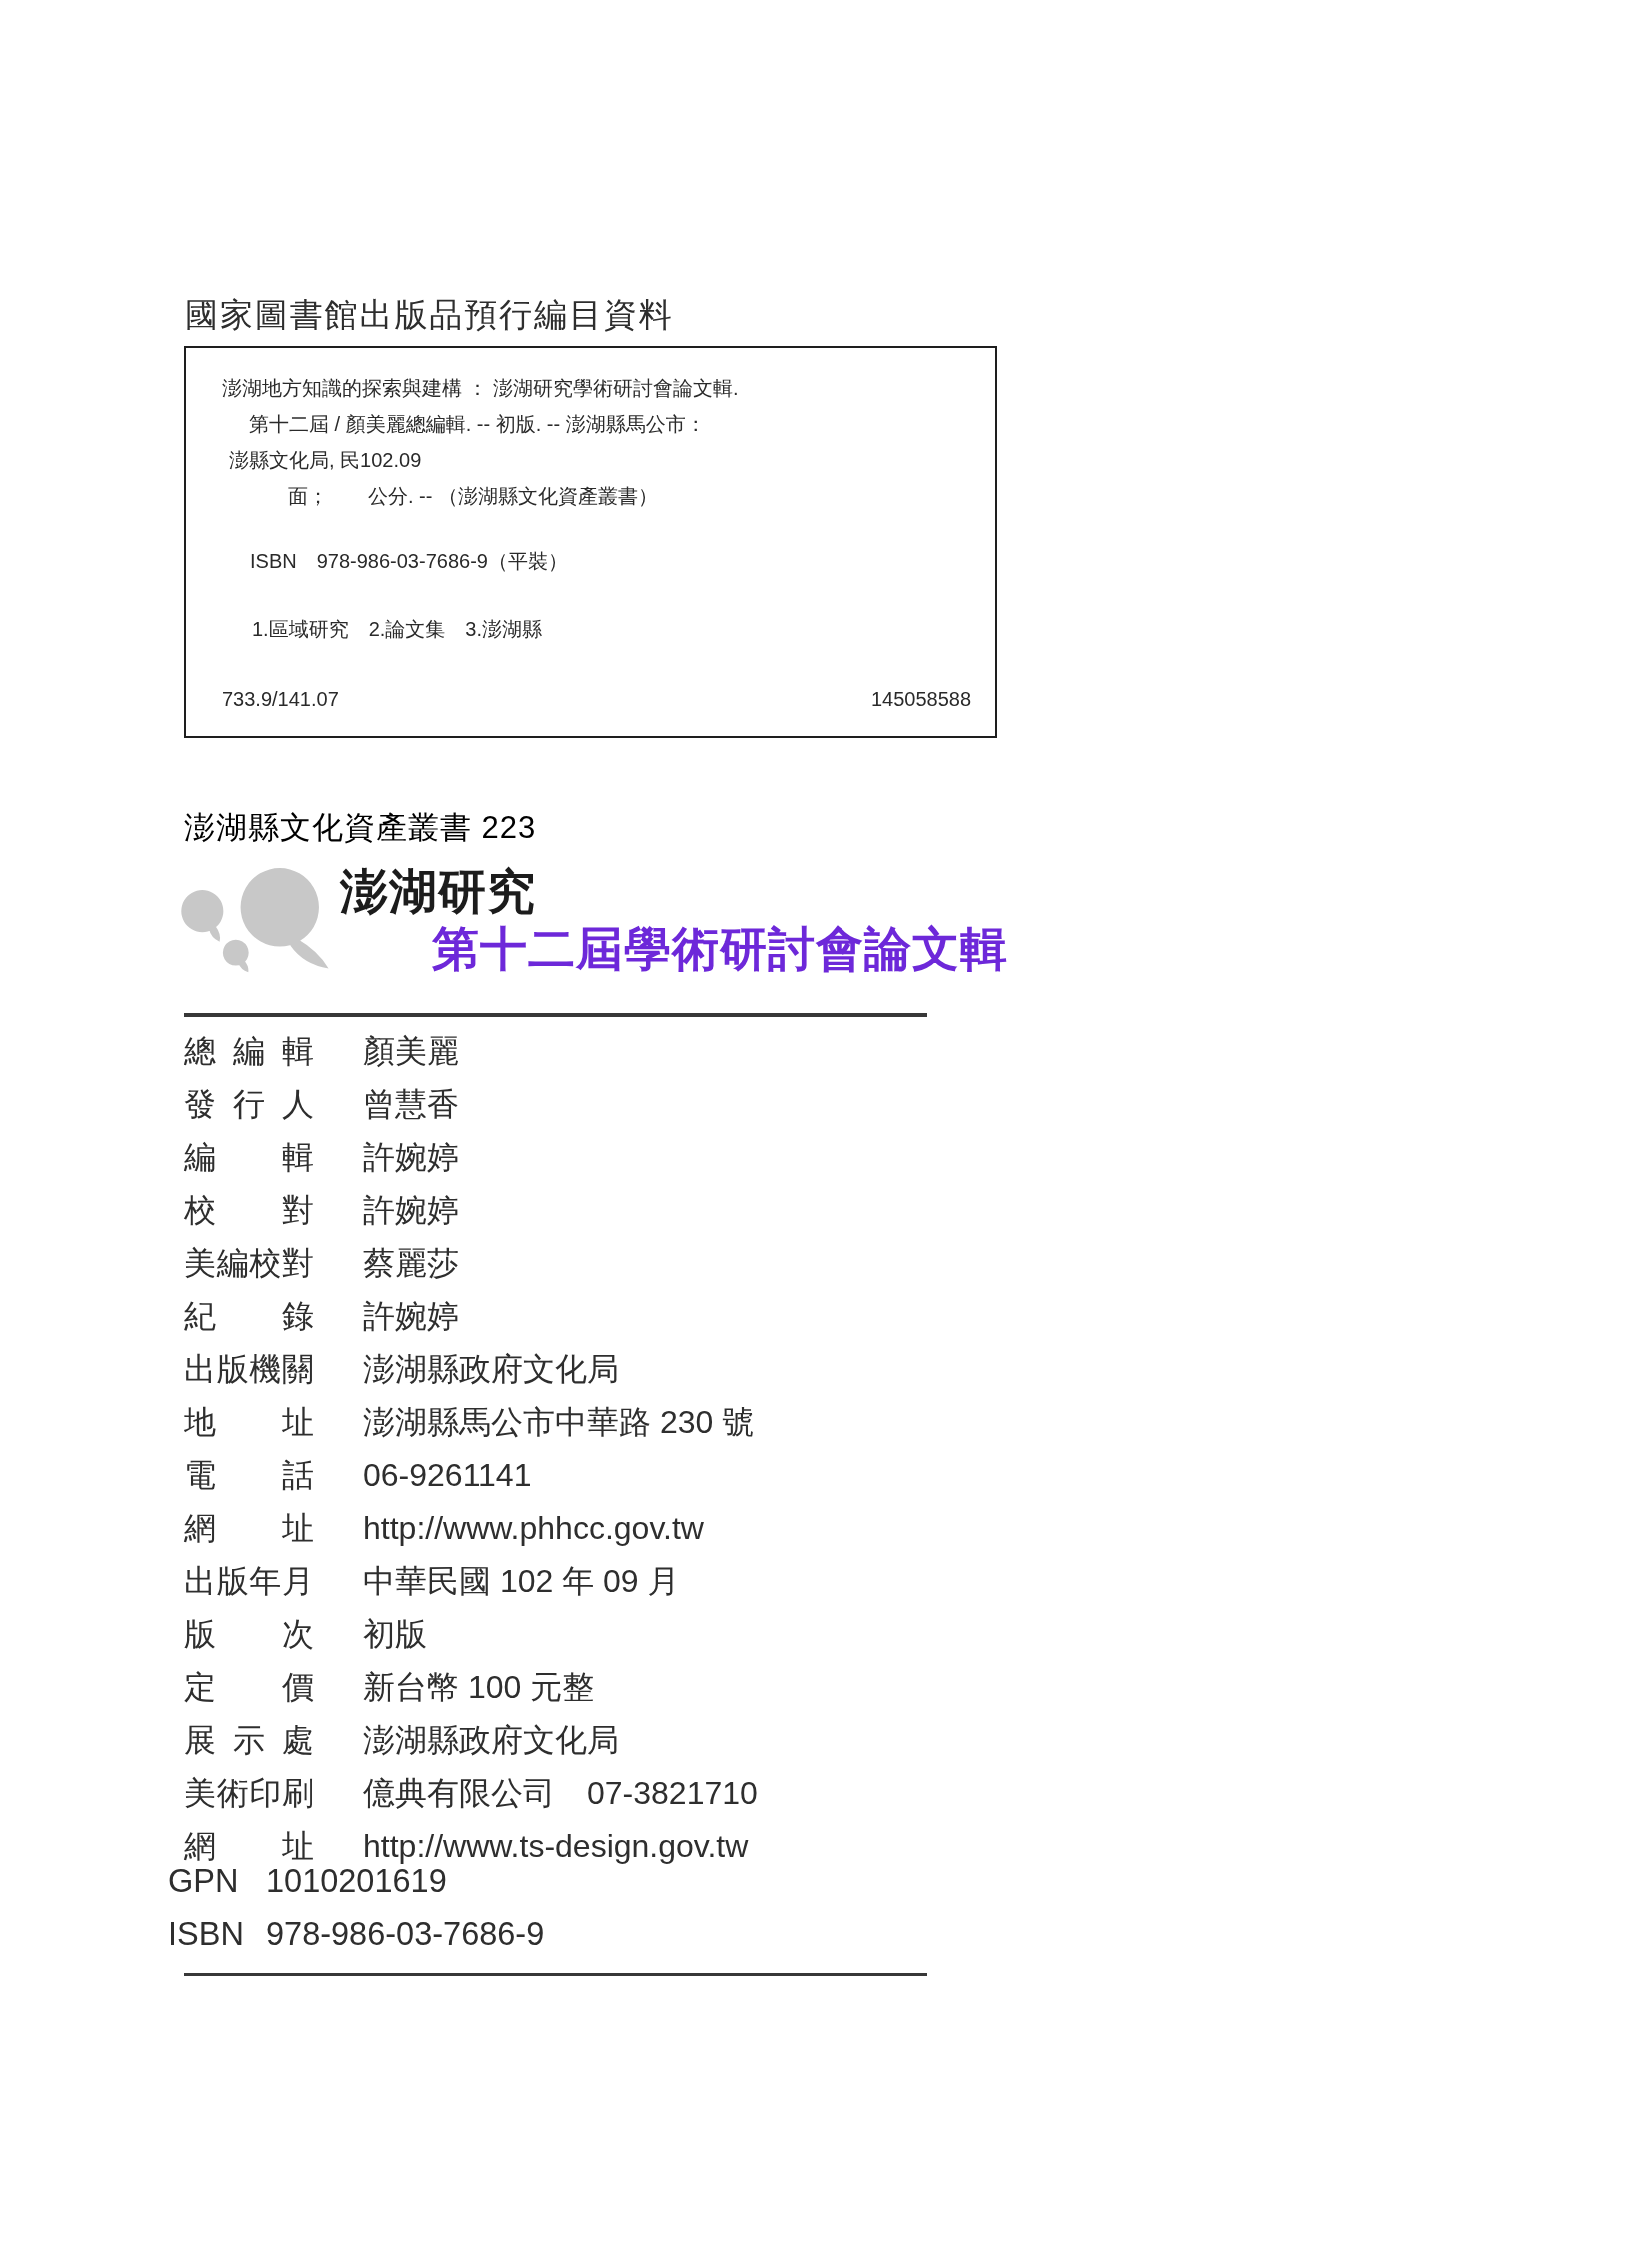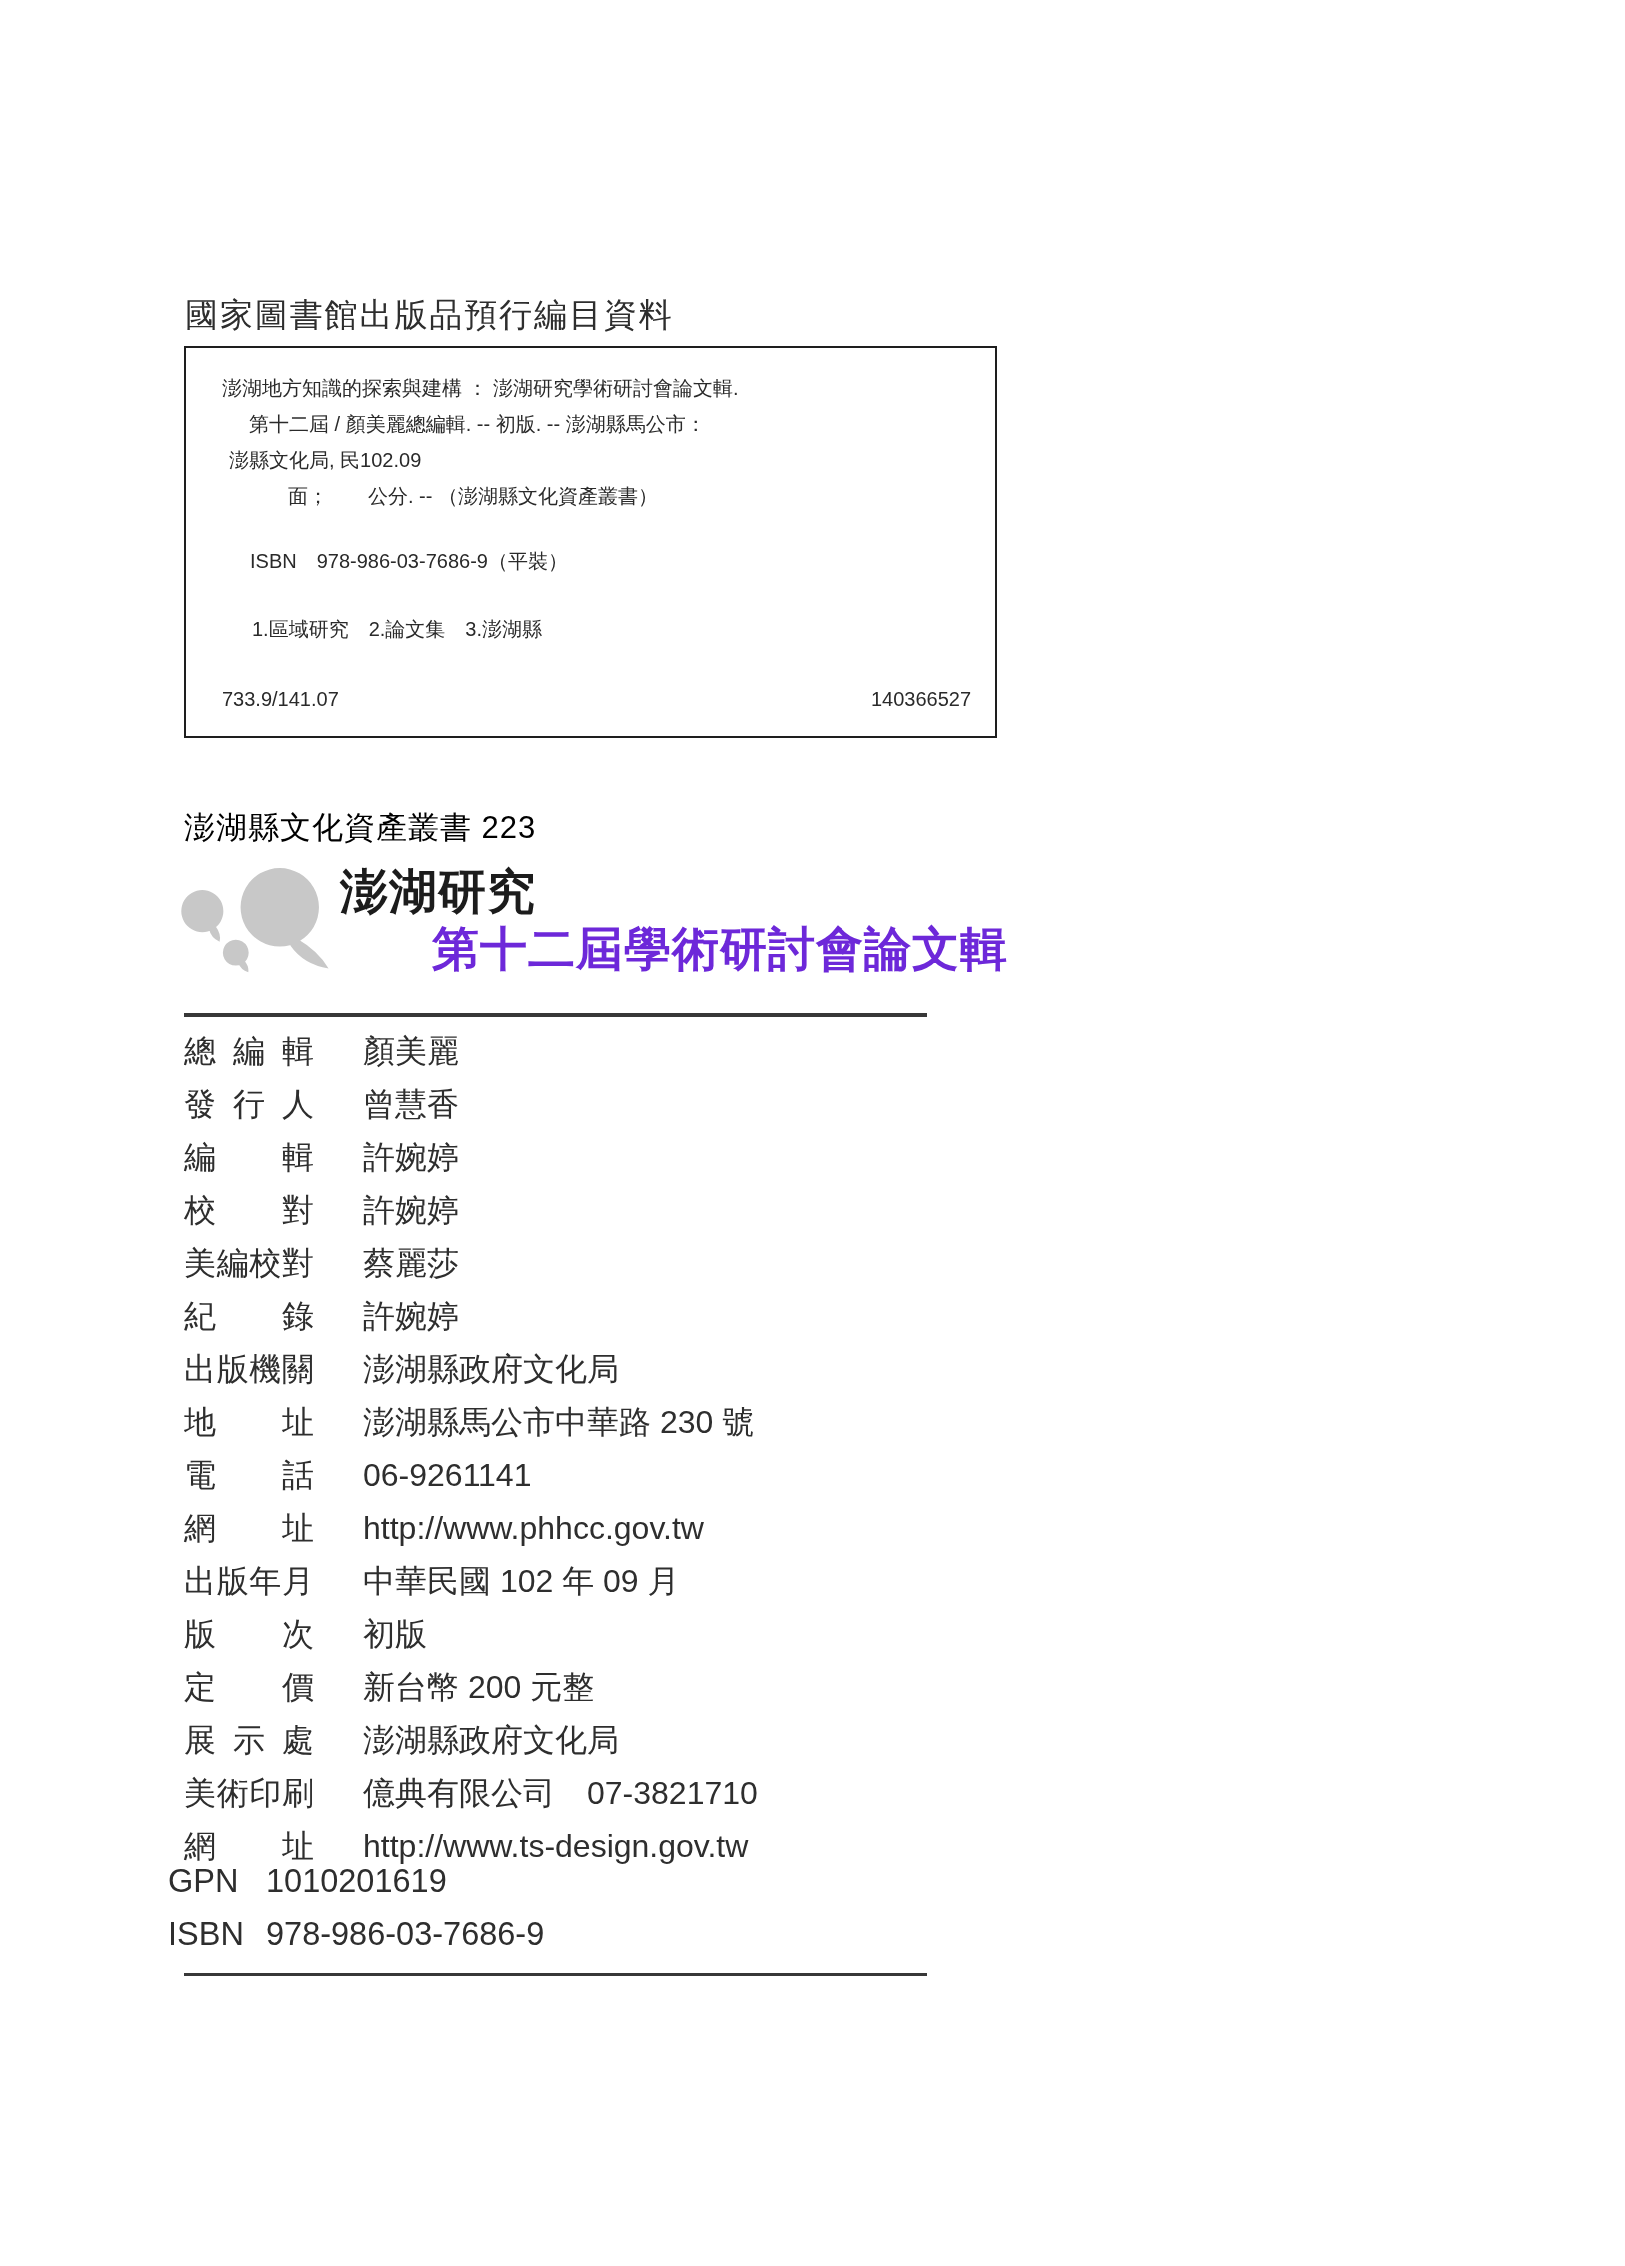--- a/index.html
+++ b/index.html
@@ -87,21 +87,21 @@
 
   <div class="cip-box">
     <div class="cip-l1">澎湖地方知識的探索與建構 ： 澎湖研究學術研討會論文輯.</div>
     <div class="cip-l2">第十二屆 / 顏美麗總編輯. -- 初版. -- 澎湖縣馬公市：</div>
     <div class="cip-l3">澎縣文化局, 民102.09</div>
     <div class="cip-l4">面；　　公分. -- （澎湖縣文化資產叢書）</div>
     <div class="cip-isbn">ISBN　978-986-03-7686-9（平裝）</div>
     <div class="cip-subjects">1.區域研究　2.論文集　3.澎湖縣</div>
     <div class="cip-bottom">
       <span>733.9/141.07</span>
-      <span>140366527</span>
+      <span>145058588</span>
     </div>
   </div>
 
   <div class="series-line">澎湖縣文化資產叢書 223</div>
 
   <svg class="logo" viewBox="0 0 205 145" xmlns="http://www.w3.org/2000/svg">
     <g fill="#c8c8c8">
       <path d="M 60 48 a 22 22 0 1 1 -0.1 0 Z M 74 86 q 6 8 4 16 q -9 -4 -11 -13 Z"></path>
       <path d="M 141 25 a 41 41 0 1 1 -0.1 0 Z M 158 98 q 24 14 34 32 q -26 -4 -40 -24 Z"></path>
       <path d="M 95 100 a 13.5 13.5 0 1 1 -0.1 0 Z M 104 122 q 5 6 4 12 q -8 -3 -10 -9 Z"></path>
@@ -157,21 +157,21 @@
     <div class="frow">
       <span class="flabel">出版年月</span>
       <span class="fvalue">中華民國 102 年 09 月</span>
     </div>
     <div class="frow">
       <span class="flabel">版次</span>
       <span class="fvalue">初版</span>
     </div>
     <div class="frow">
       <span class="flabel">定價</span>
-      <span class="fvalue">新台幣 200 元整</span>
+      <span class="fvalue">新台幣 100 元整</span>
     </div>
     <div class="frow">
       <span class="flabel">展示處</span>
       <span class="fvalue">澎湖縣政府文化局</span>
     </div>
     <div class="frow">
       <span class="flabel">美術印刷</span>
       <span class="fvalue">億典有限公司　07-3821710</span>
     </div>
     <div class="frow">

